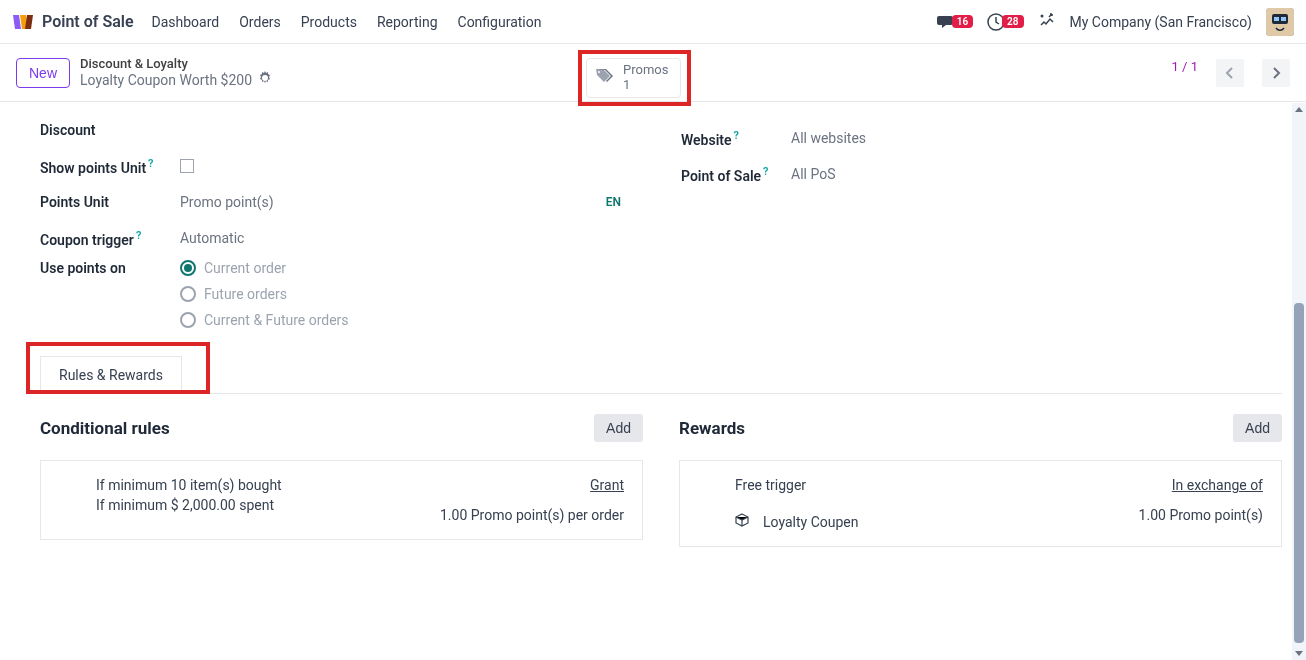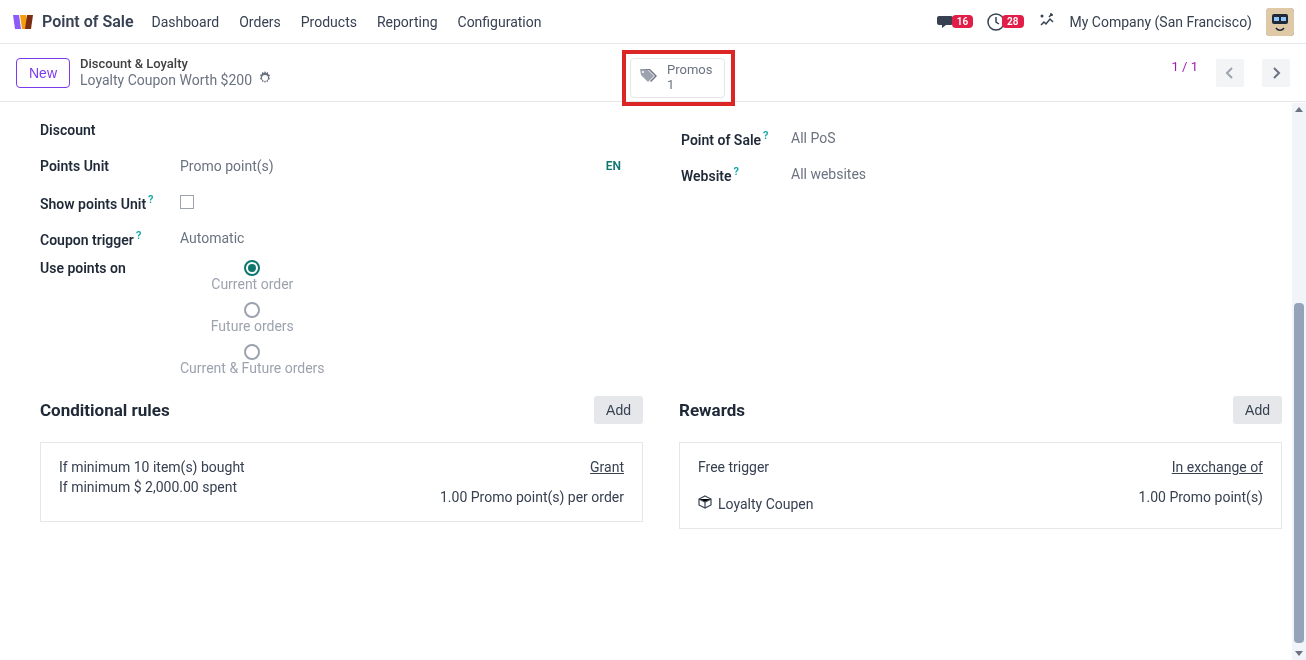--- a/index.html
+++ b/index.html
@@ -98,21 +98,21 @@
   .breadcrumb-bottom {
     color: #6b7280;
     font-size: 14px;
     display: flex;
     align-items: center;
   }
   .gear-icon-sm { margin-left: 6px; cursor:pointer; }
 
   .promos-btn-wrap {
     position: absolute;
-    left: 622px;
+    left: 578px;
     top: 6px;
     border: 4px solid #dc2626;
     padding: 4px 6px 4px 4px;
   }
   .promos-btn {
     display: flex;
     align-items:center;
     gap: 8px;
     border: 1px solid #e5e7eb;
     border-radius: 4px;
@@ -174,25 +174,24 @@
   }
   .lang-pill {
     color: #0f766e;
     font-weight: 600;
     font-size: 12px;
     margin-left: auto;
     margin-right: 20px;
   }
   .radio-group { display:flex; flex-direction:column; gap:10px; padding-top:4px;}
   .radio-item {
-    display:flex; align-items:center; 
+    display:flex; align-items:center; gap:8px;
     color: #9ca3af;
     font-size:14px;
     cursor:pointer;
-    flex-direction:column;
   }
   .radio-dot {
     width:16px;height:16px;border-radius:50%;
     border:2px solid #9ca3af;
     display:inline-flex;align-items:center;justify-content:center;
   }
   .radio-dot.selected {
     border-color:#0f766e;
   }
   .radio-dot.selected::after{
@@ -255,21 +254,21 @@
     cursor:pointer;
   }
   .rr-card {
     border:1px solid #e5e7eb;
     padding: 16px 18px;
     display:flex;
     justify-content:space-between;
     font-size:14px;
     color:#374151;
   }
-  .rr-card .left { display:flex; flex-direction:column; gap:4px; }
+  .rr-card .left { display:flex; flex-direction:column; gap:4px;margin-left:37px; }
   .rr-card .right { text-align:right; display:flex; flex-direction:column; gap:14px;}
   .underline-link { text-decoration: underline; cursor:pointer; }
 
   
   .fake-scroll {
     position:absolute;
     right:0; top:103px;
     width:14px; bottom:0;
   }
   .fake-scroll .track{position:absolute;inset:0;background:#f1f5f9;}
@@ -377,29 +376,29 @@
 </div>
 
 <div class="form-body">
   <div class="form-cols">
 
     <div>
       <div class="field-row">
         <span class="field-label">Discount</span>
       </div>
       <div class="field-row">
-        <span class="field-label">Points Unit</span>
-        <span class="field-value">Promo point(s)</span>
-        <span class="lang-pill">EN</span>
-      </div>
-      <div class="field-row">
         <span class="field-label">
           <span>Show points Unit</span><span class="help">?</span>
         </span>
         <span class="checkbox"></span>
+      </div>
+      <div class="field-row">
+        <span class="field-label">Points Unit</span>
+        <span class="field-value">Promo point(s)</span>
+        <span class="lang-pill">EN</span>
       </div>
       <div class="field-row">
         <span class="field-label">
           <span>Coupon trigger</span><span class="help">?</span>
         </span>
         <span class="field-value">Automatic</span>
       </div>
       <div class="field-row" style="align-items:flex-start;">
         <span class="field-label" style="padding-top:4px">Use points on</span>
         <div class="radio-group">
@@ -416,33 +415,39 @@
             <span>Current &amp; Future orders</span>
           </div>
         </div>
       </div>
     </div>
 
     <div>
       <div style="height:8px"></div>
       <div class="field-row">
         <span class="field-label" style="width:110px">
+          <span>Website</span><span class="help">?</span>
+        </span>
+        <span class="field-value">All websites</span>
+      </div>
+      <div class="field-row">
+        <span class="field-label" style="width:110px">
           <span>Point of Sale</span><span class="help">?</span>
         </span>
         <span class="field-value">All PoS</span>
       </div>
-      <div class="field-row">
-        <span class="field-label" style="width:110px">
-          <span>Website</span><span class="help">?</span>
-        </span>
-        <span class="field-value">All websites</span>
-      </div>
-    </div>
-  </div>
-
+    </div>
+  </div>
+
+  <div class="tab-wrap">
+    <div class="tab-highlight"></div>
+    <div class="tabbar">
+      <div class="tab">Rules &amp; Rewards</div>
+    </div>
+  </div>
 
   <div class="rr-grid">
 
     <div>
       <div class="rr-header">
         <span class="rr-title">Conditional rules</span>
         <button class="btn-add">Add</button>
       </div>
       <div class="rr-card">
         <div class="left">
@@ -457,21 +462,21 @@
     </div>
 
     <div>
       <div class="rr-header">
         <span class="rr-title">Rewards</span>
         <button class="btn-add">Add</button>
       </div>
       <div class="rr-card">
         <div class="left">
           <span>Free trigger</span>
-          <div style="display:flex;align-items:center;gap:6px;margin-top:16px">
+          <div style="display:flex;align-items:center;gap:14px;margin-top:16px">
             <span>
               <svg width="14" height="14" viewBox="0 0 14 14">
                   <path d="M7 1l6 3v6l-6 3-6-3V4z" fill="none" stroke="#374151" stroke-width="1.2"></path>
                   <path d="M1 4l6 3 6-3M7 7v6" stroke="#374151" stroke-width="1.2"></path>
                 </svg>
             </span>
             <span>Loyalty Coupen</span>
           </div>
         </div>
         <div class="right">

